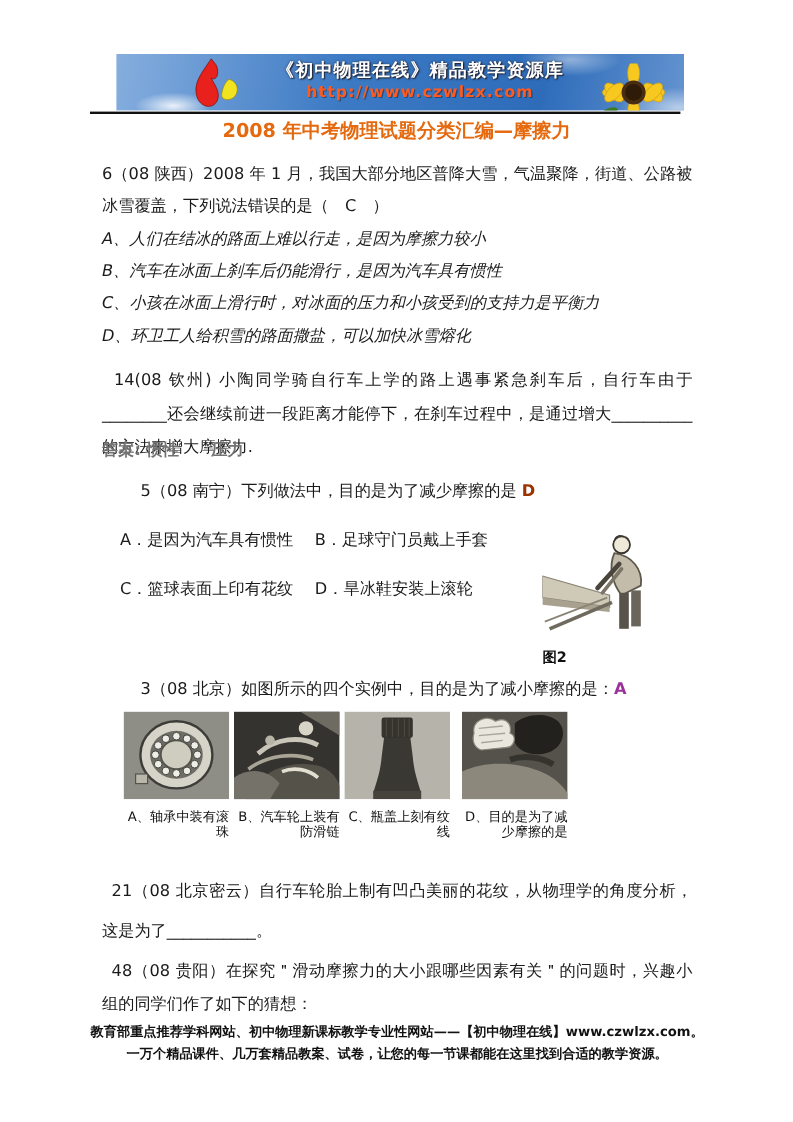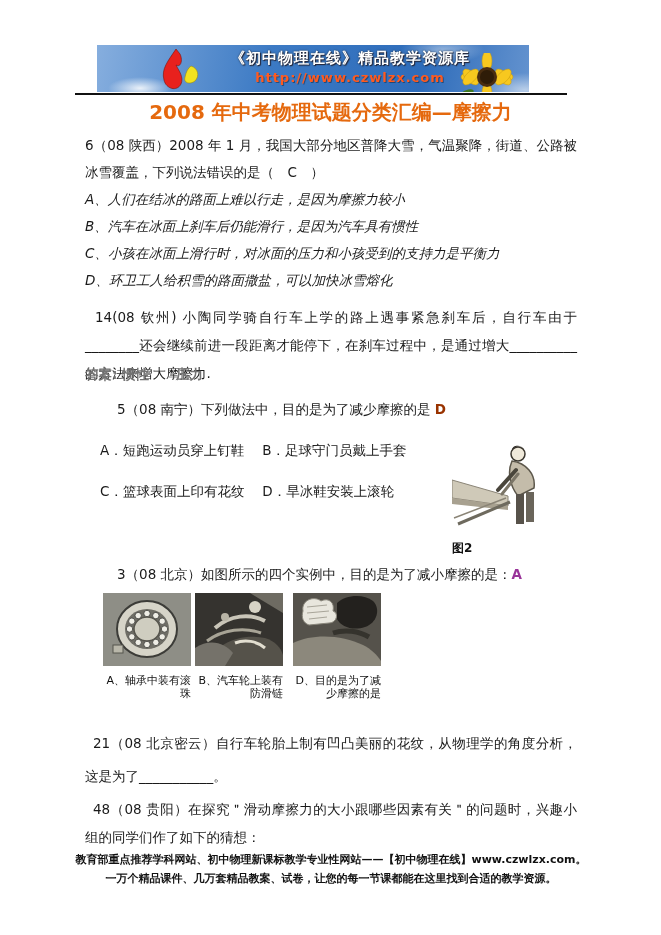--- a/index.html
+++ b/index.html
@@ -1,37 +1,37 @@
 <!DOCTYPE html>
 <html><head>
 <meta charset="utf-8">
 <style>
   html,body{margin:0;padding:0;background:#fff;}
   .page{position:relative;width:661px;height:935px;background:#fff;overflow:hidden;
         font-family:"DejaVu Sans",sans-serif;color:#1a1a1a;}
 
   
-  .banner{position:absolute;left:97px;top:45px;width:432px;height:47px;overflow:hidden;
+  .banner{position:absolute;left:97px;top:45px;width:473px;height:47px;overflow:hidden;
     background-image:
       radial-gradient(46px 16px at 10% 92%, rgba(255,255,255,.85), rgba(255,255,255,0) 70%),
       radial-gradient(60px 20px at 80% 10%, rgba(255,255,255,.45), rgba(255,255,255,0) 70%),
       radial-gradient(70px 24px at 99% 95%, rgba(255,255,255,.55), rgba(255,255,255,0) 70%),
       linear-gradient(100deg,#86aede,#3c7ac4 40%,#2e6cba 75%,#6493cf);}
   .banner-flame{position:absolute;left:52px;top:3px;}
   .banner-text{position:absolute;left:118px;top:4px;width:270px;text-align:center;}
   .banner-title{font-size:15px;font-weight:bold;color:#fff;letter-spacing:1px;
     text-shadow:1px 1px 1px #223,0 0 2px #234;white-space:nowrap;}
   .banner-url{font-size:13px;font-weight:bold;color:#ff5a1f;letter-spacing:1px;
     text-shadow:1px 1px 0 rgba(0,0,0,.35);margin-top:2px;}
   .banner-sunflower{position:absolute;right:14px;top:8px;}
   .banner-rule{position:absolute;left:75px;top:93px;width:492px;height:2px;background:#111;}
 
   
   .doc-title{position:absolute;left:0;top:99px;width:661px;margin:0;text-align:center;
-    font-size:20px;font-weight:bold;color:#e5690e;}
+    font-size:16px;font-weight:bold;color:#e5690e;}
 
   
   .qblock{position:absolute;left:85px;width:492px;font-size:13.5px;line-height:27px;
     text-align:justify;}
   .q6{top:132px;}
   .q6 .opt{display:block;font-style:italic;}
   .q14{top:303px;line-height:28px;text-indent:10px;}
   .answer-line{position:absolute;left:85px;top:366px;font-size:13.5px;font-weight:bold;
     color:#737373;}
   .q5{top:396px;}
@@ -104,21 +104,21 @@
   </div>
 
   <div class="qblock q14">
     <span>14(08 钦州) 小陶同学骑自行车上学的路上遇事紧急刹车后，自行车由于________还会继续前进一段距离才能停下，在刹车过程中，是通过增大__________的方法来增大摩擦力.</span>
   </div>
   <div class="answer-line">答案: 惯性　　压力</div>
 
   <div class="qblock q5">
     <div class="stem"><span>5（08 南宁）下列做法中，目的是为了减少摩擦的是 </span><span class="ans-brown">D</span></div>
     <div class="optrow">
-      <span class="optcell col1">A．短跑运动员穿上钉鞋</span>
+      <span class="optcell col1">A．是因为汽车具有惯性</span>
       <span class="optcell">B．足球守门员戴上手套</span>
     </div>
     <div class="optrow">
       <span class="optcell col1">C．篮球表面上印有花纹</span>
       <span class="optcell">D．旱冰鞋安装上滚轮</span>
     </div>
   </div>
 
   <div class="fig2">
     <svg width="100" height="92" viewBox="0 0 100 92">
@@ -173,20 +173,36 @@
         <path d="M10 73 C20 50 45 40 70 45 C80 48 86 55 88 62 L88 73 Z" fill="#55524a"></path>
         <path d="M0 55 C15 45 30 50 38 60 L30 73 L0 73 Z" fill="#75726a"></path>
         <path d="M20 35 C35 22 55 20 70 28" stroke="#c9c5b8" stroke-width="4" fill="none"></path>
         <path d="M12 48 C28 36 50 34 66 40" stroke="#a8a496" stroke-width="3" fill="none"></path>
         <circle cx="60" cy="14" r="6" fill="#d8d4c6"></circle>
         <circle cx="30" cy="24" r="4" fill="#b8b4a6"></circle>
         <path d="M40 50 C50 46 62 48 70 55" stroke="#e2ded0" stroke-width="3" fill="none"></path>
       </svg>
       <div class="photo-caption">B、汽车轮上装有防滑链</div>
     </div>
+    <div class="photo-fig">
+      <svg width="88" height="73" viewBox="0 0 88 73">
+        <rect width="88" height="73" fill="#b5b3aa"></rect>
+        <rect x="31" y="5" width="26" height="17" rx="2" fill="#35332e"></rect>
+        <g stroke="#4a483f" stroke-width="1">
+          <line x1="35" y1="6" x2="35" y2="21"></line>
+            <line x1="40" y1="6" x2="40" y2="21"></line>
+          <line x1="45" y1="6" x2="45" y2="21"></line>
+            <line x1="50" y1="6" x2="50" y2="21"></line>
+          <line x1="54" y1="6" x2="54" y2="21"></line>
+        </g>
+        <path d="M33 22 L31 38 C30 50 27 58 24 68 L64 68 C61 58 58 50 57 38 L55 22 Z" fill="#3a3833"></path>
+        <rect x="24" y="66" width="40" height="7" fill="#45433c"></rect>
+      </svg>
+      <div class="photo-caption">C、瓶盖上刻有纹线</div>
+    </div>
     <div class="photo-fig last">
       <svg width="88" height="73" viewBox="0 0 88 73">
         <rect width="88" height="73" fill="#55524b"></rect>
         <path d="M44 10 C52 2 70 0 80 8 C88 16 84 30 72 34 C60 38 48 34 44 26 Z" fill="#23211e"></path>
         <path d="M10 18 C8 8 20 2 28 8 C36 4 42 10 40 18 C46 20 44 30 36 30 L16 32 C10 30 8 24 10 18 Z" fill="#e8e6dd" stroke="#8a877c" stroke-width="1"></path>
         <path d="M14 14 L34 12 M14 20 L36 18 M16 26 L34 24" stroke="#a8a599" stroke-width="1.2" fill="none"></path>
         <path d="M0 50 C20 40 50 42 70 52 C78 56 84 62 88 68 L88 73 L0 73 Z" fill="#8c887c"></path>
         <path d="M40 40 C52 36 66 38 76 44" stroke="#35332d" stroke-width="5" fill="none"></path>
       </svg>
       <div class="photo-caption">D、目的是为了减少摩擦的是</div>

